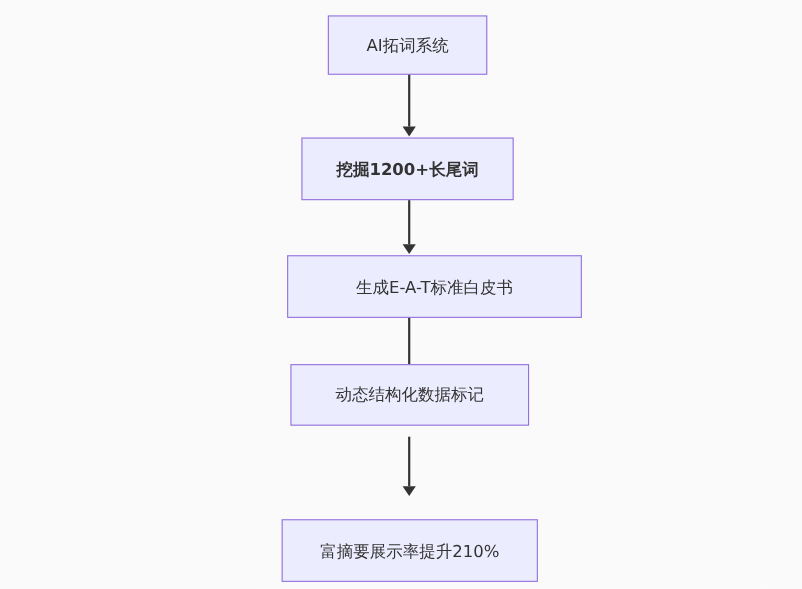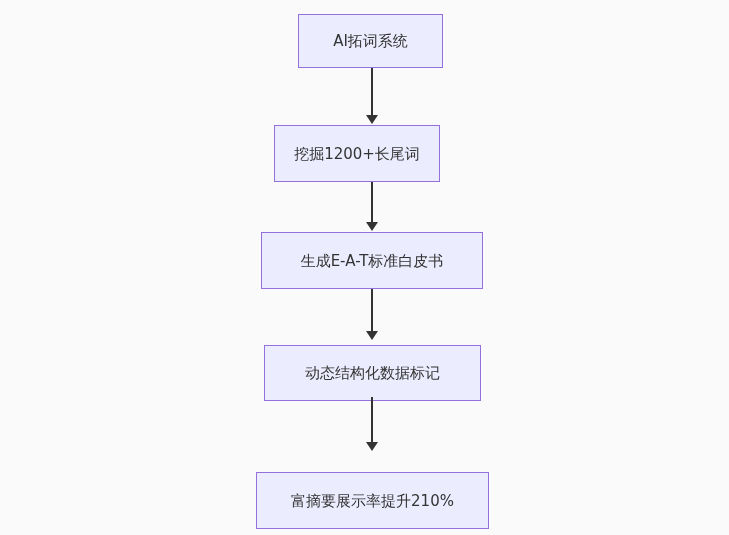--- a/index.html
+++ b/index.html
@@ -22,23 +22,23 @@
     display: flex;
     align-items: center;
     justify-content: center;
     color: var(--text, #333333);
     font-size: 15px;
     line-height: 1.2;
     text-align: center;
     white-space: nowrap;
   }
   .node1 { left: 298px; top: 14px;  width: 145px; height: 54px; }
-  .node2 { left: 274px; top: 125px; width: 166px; height: 57px; }
-  .node3 { left: 261px; top: 232px; width: 222px; height: 57px; }
-  .node4 { left: 264px; top: 345px; width: 217px; height: 56px; }
+  .node2 { left: 274px; top: 125px; width: 193px; height: 57px; font-weight: bold; }
+  .node3 { left: 261px; top: 232px; width: 268px; height: 57px; }
+  .node4 { left: 264px; top: 331px; width: 217px; height: 56px; }
   .node5 { left: 256px; top: 472px; width: 233px; height: 57px; }
 
   .connector {
     position: absolute;
     left: 365px;
     width: 13px;
     display: flex;
     flex-direction: column;
     align-items: center;
   }

